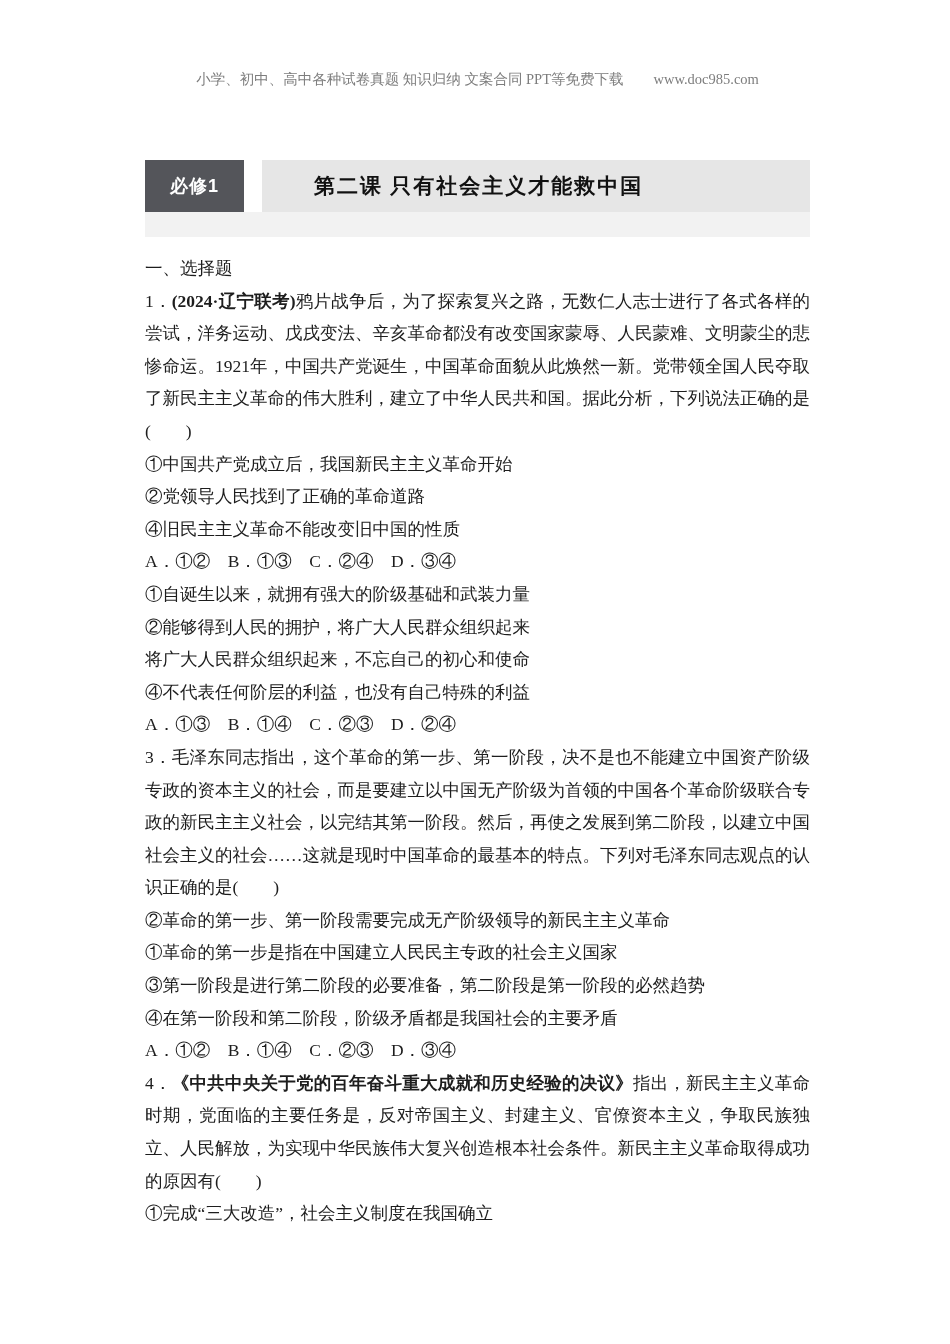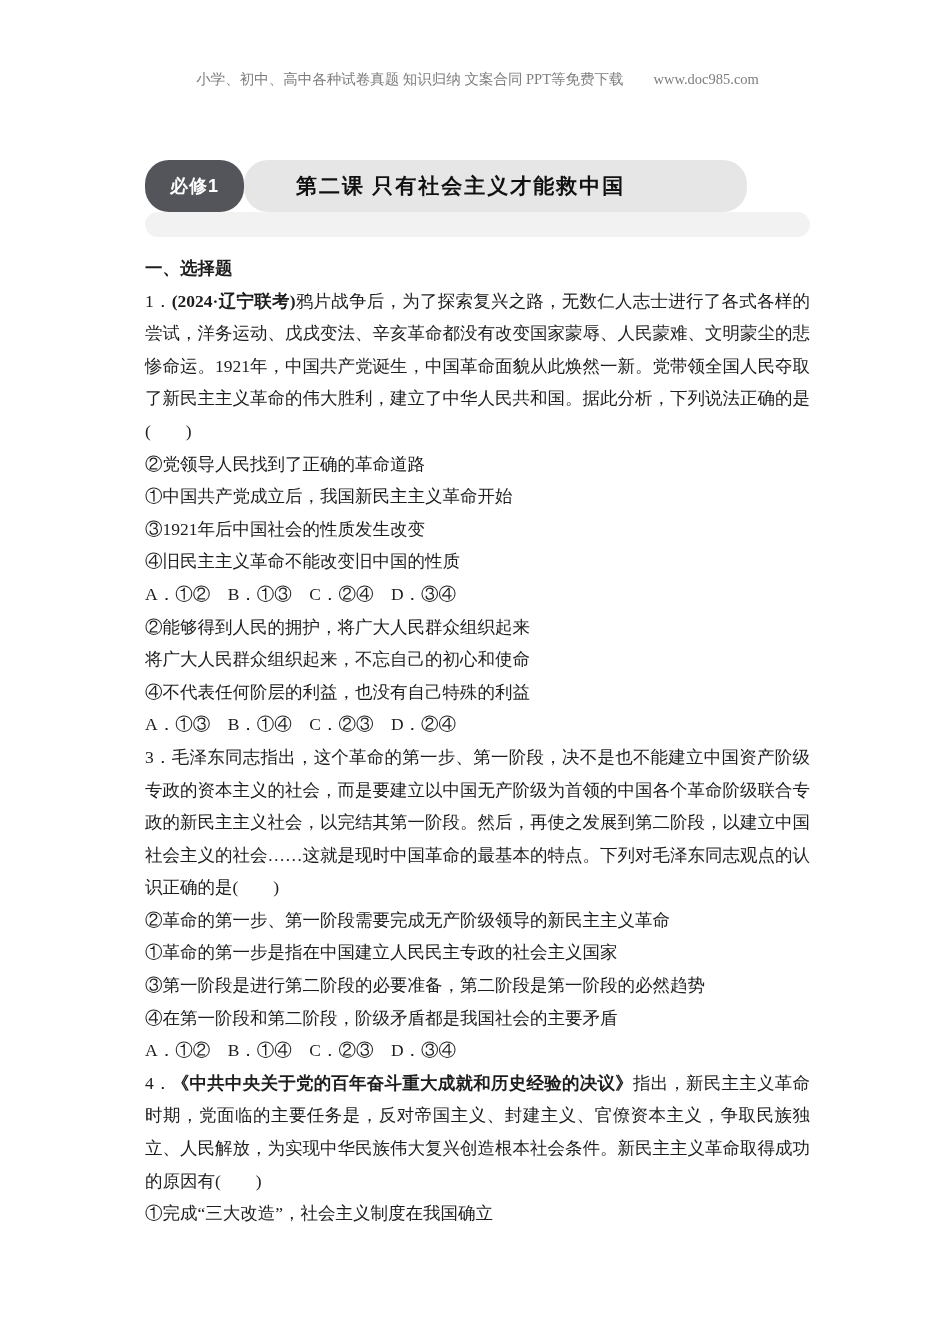--- a/index.html
+++ b/index.html
@@ -1,31 +1,31 @@
 <!DOCTYPE html>
 <html><head>
 <meta charset="utf-8">
 <style>
-  * { margin:0; padding:0; box-sizing:border-box;border-radius:24px; }
+  * { margin:0; padding:0; box-sizing:border-box; }
   html,body { background:#ffffff; }
   body {
     width:950px; height:1344px;
     font-family:"Liberation Serif","DejaVu Serif",serif;
     color:#1d1d1d;
   }
   .page { position:relative; width:950px; height:1344px; overflow:hidden; background:#fff; }
 
   .site-header {
     position:absolute; top:70px; left:145px; width:665px;
     text-align:center; font-size:14.5px; color:#7d7d7d;
     white-space:nowrap;
   }
   .site-url { margin-left:30px; color:#7d7d7d; text-decoration:none; }
 
-  .banner { position:absolute; top:160px; left:145px; width:602px; height:52px; display:flex; }
+  .banner { position:absolute; top:160px; left:145px; width:665px; height:52px; display:flex;gap:18px; }
   .module-box {
     width:99px; height:52px; background:#54555a; color:#ffffff;
     font-family:"Liberation Sans","DejaVu Sans",sans-serif;
     font-weight:bold; font-size:18px;
     display:flex; align-items:center; justify-content:center;
     letter-spacing:1px;
   }
   .title-bar {
     flex:1; background:#e6e6e6; display:flex; align-items:center;
     padding-left:52px;
@@ -36,21 +36,21 @@
     position:absolute; top:212px; left:145px; width:665px; height:25px;
     background:#f2f2f2;
   }
 
   .content {
     position:absolute; top:252px; left:145px; width:665px;
     font-size:17.5px; line-height:32.6px; text-align:justify;
     color:#1d1d1d;
   }
   .content p { margin:0; }
-  .section-title { font-weight:bold; }
+  .section-title { font-weight:normal; }
   .qsource { font-weight:bold; }
 </style>
 </head>
 <body>
 
 <div class="page">
 
   <div class="site-header">
     <span>小学、初中、高中各种试卷真题 知识归纳 文案合同 PPT等免费下载</span><span class="site-url">www.doc985.com</span>
   </div>
@@ -62,28 +62,28 @@
     </div>
   </div>
   <div class="banner-strip"></div>
 
   <div class="content">
 
     <p class="section-title">一、选择题</p>
 
     <div class="question">
       <p class="stem"><span>1．</span><span class="qsource">(2024·辽宁联考)</span><span>鸦片战争后，为了探索复兴之路，无数仁人志士进行了各式各样的尝试，洋务运动、戊戌变法、辛亥革命都没有改变国家蒙辱、人民蒙难、文明蒙尘的悲惨命运。1921年，中国共产党诞生，中国革命面貌从此焕然一新。党带领全国人民夺取了新民主主义革命的伟大胜利，建立了中华人民共和国。据此分析，下列说法正确的是(　　)</span></p>
+      <p class="item">①中国共产党成立后，我国新民主主义革命开始</p>
       <p class="item">②党领导人民找到了正确的革命道路</p>
-      <p class="item">①中国共产党成立后，我国新民主主义革命开始</p>
-      <p class="item">③1921年后中国社会的性质发生改变</p>
       <p class="item">④旧民主主义革命不能改变旧中国的性质</p>
       <p class="options">A．①②　B．①③　C．②④　D．③④</p>
     </div>
 
     <div class="question">
+      <p class="item">①自诞生以来，就拥有强大的阶级基础和武装力量</p>
       <p class="item">②能够得到人民的拥护，将广大人民群众组织起来</p>
       <p class="item">将广大人民群众组织起来，不忘自己的初心和使命</p>
       <p class="item">④不代表任何阶层的利益，也没有自己特殊的利益</p>
       <p class="options">A．①③　B．①④　C．②③　D．②④</p>
     </div>
 
     <div class="question">
       <p class="stem"><span>3．</span><span>毛泽东同志指出，这个革命的第一步、第一阶段，决不是也不能建立中国资产阶级专政的资本主义的社会，而是要建立以中国无产阶级为首领的中国各个革命阶级联合专政的新民主主义社会，以完结其第一阶段。然后，再使之发展到第二阶段，以建立中国社会主义的社会……这就是现时中国革命的最基本的特点。下列对毛泽东同志观点的认识正确的是(　　)</span></p>
       <p class="item">②革命的第一步、第一阶段需要完成无产阶级领导的新民主主义革命</p>
       <p class="item">①革命的第一步是指在中国建立人民民主专政的社会主义国家</p>

